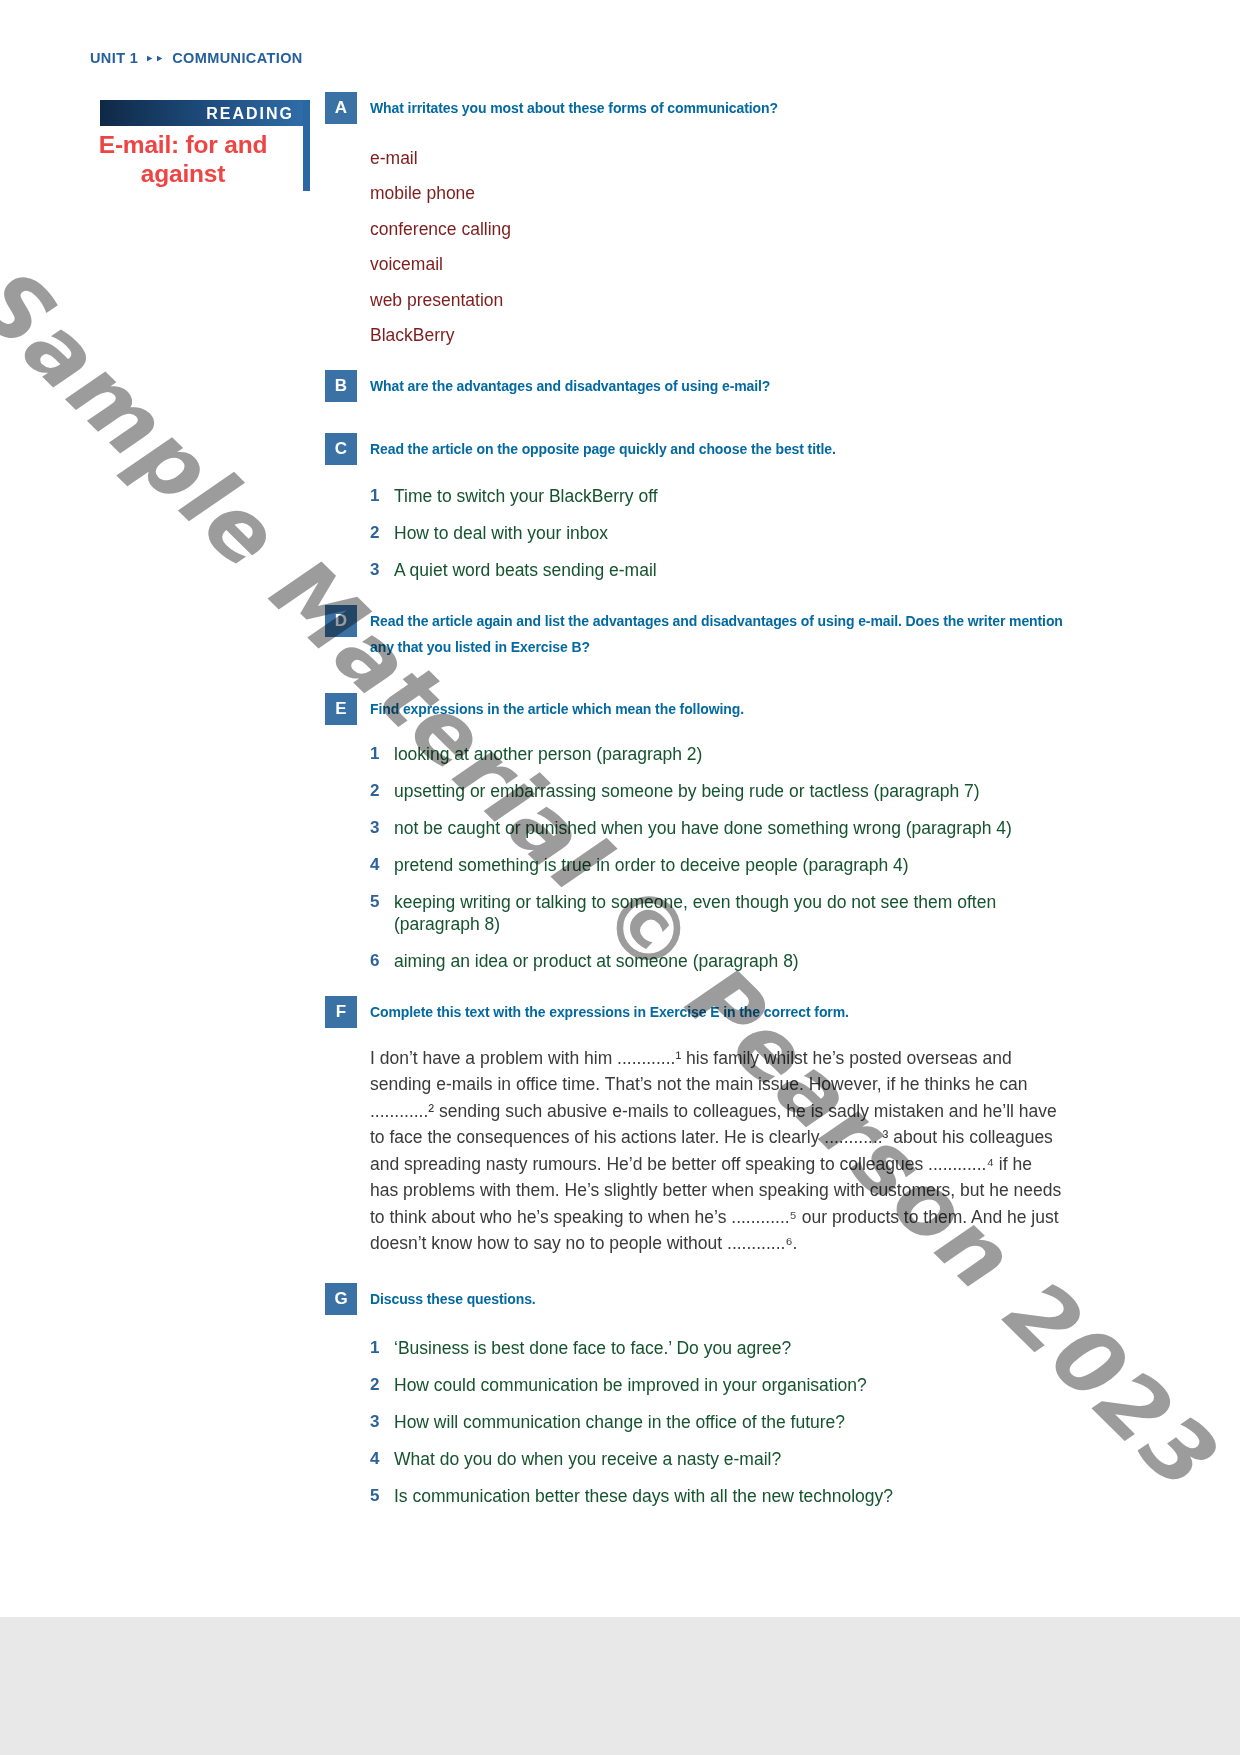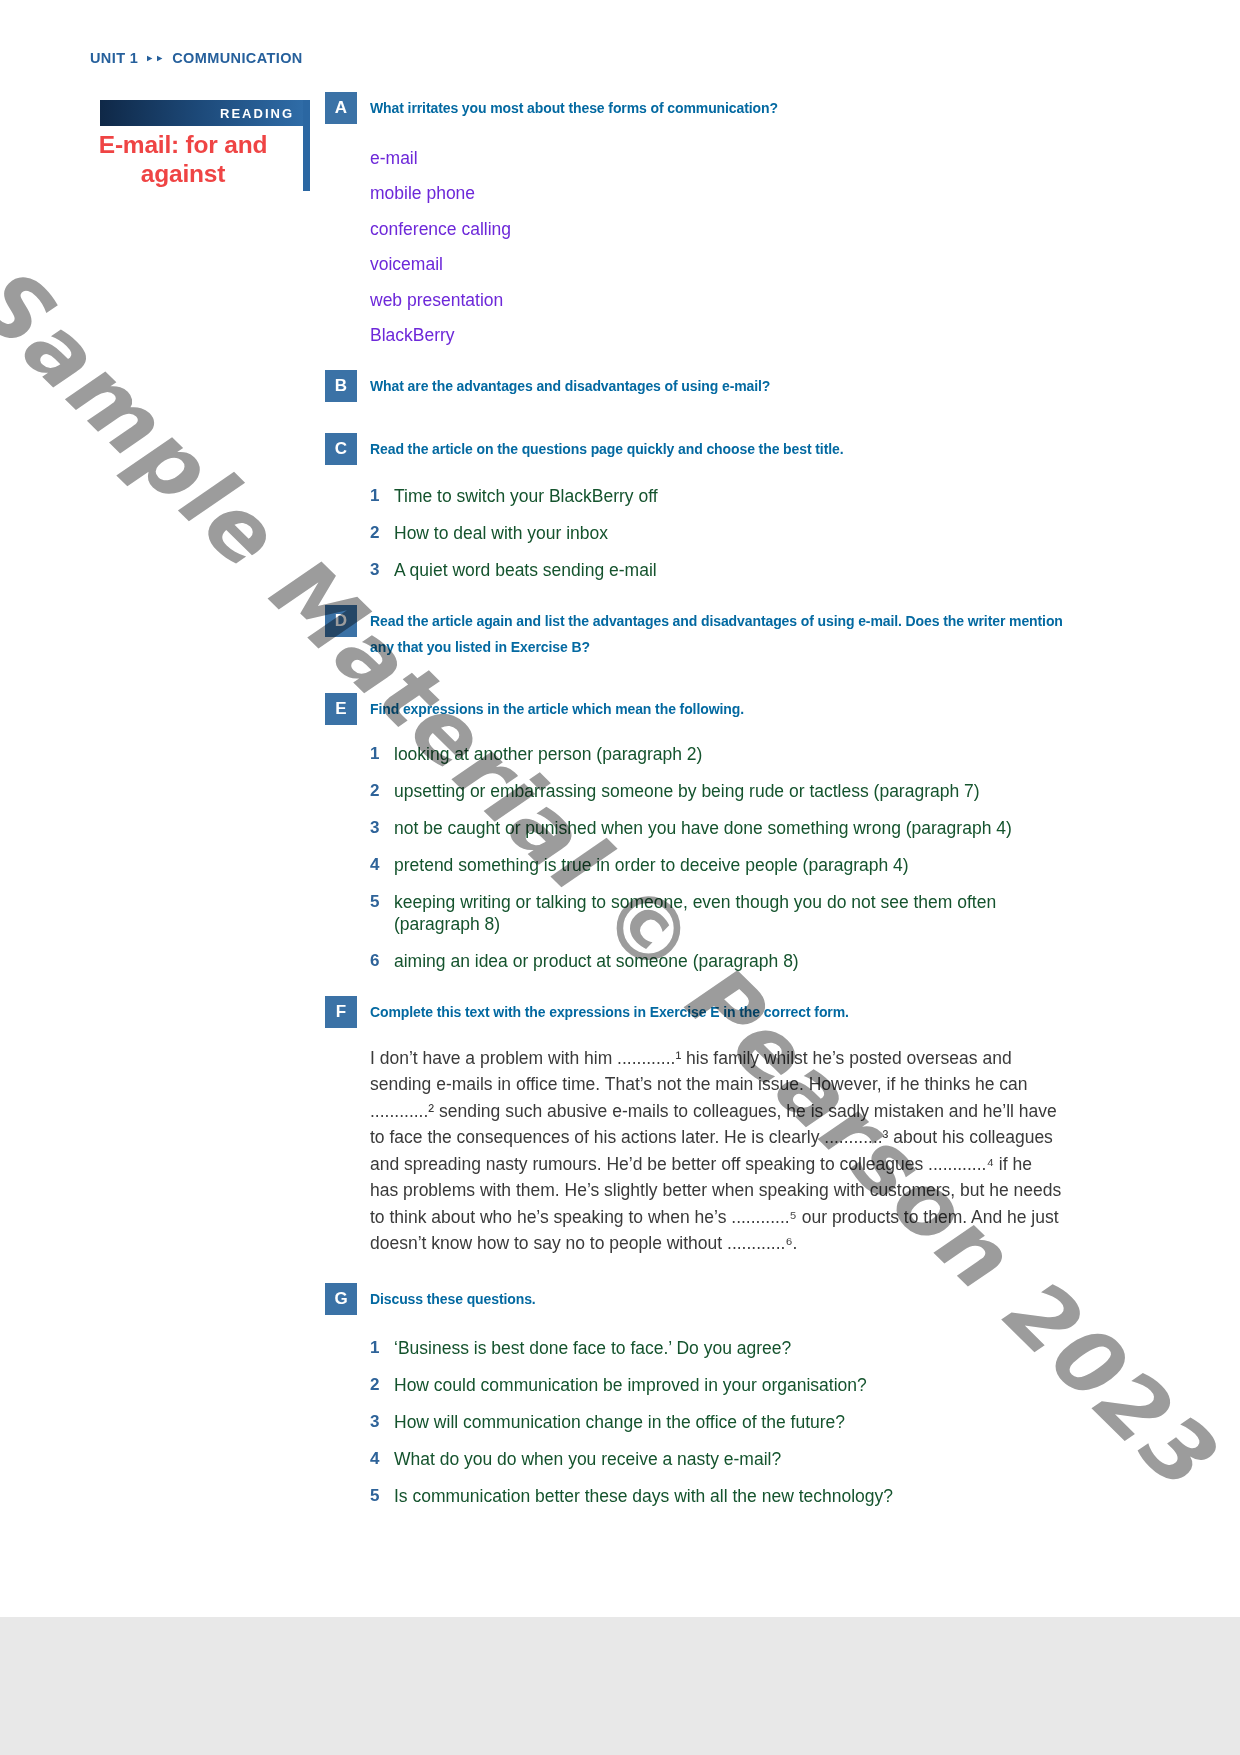--- a/index.html
+++ b/index.html
@@ -10,21 +10,21 @@
     font-family:"Liberation Sans", sans-serif;
   }
   .unit-header {
     position:absolute; left:90px; top:50px;
     color:#26609c; font-weight:bold; font-size:14.5px; letter-spacing:0.4px;
   }
   .unit-sep { font-size:9px; vertical-align:2px; margin:0 7px; letter-spacing:1px; }
   .reading-banner {
     position:absolute; left:100px; top:100px; width:203px; height:26px;
     background:linear-gradient(90deg,#0f2847 0%,#1d4a7a 50%,#2f6ca7 100%);
-    color:#ffffff; font-weight:bold; font-size:13px; letter-spacing:2px;
+    color:#ffffff; font-weight:bold; font-size:16px; letter-spacing:2px;
     text-align:right; line-height:27px; padding-right:9px;
   }
   .section-title {
     position:absolute; left:63px; top:130px; width:240px; text-align:center;
     font-weight:bold; font-size:24.5px; line-height:29px; color:#ef4444;
     letter-spacing:-0.2px;
   }
   .title-bar {
     position:absolute; left:303px; top:100px; width:7px; height:91px;
     background:#2b67a2;
@@ -34,21 +34,21 @@
     width:32px; height:32px; background:#3b72a6; color:#fff;
     font-weight:bold; font-size:17px; display:flex; align-items:center;
     justify-content:center; flex:none; margin-right:13px; margin-top:-4px;
   }
   .excontent { width:700px; }
   .exheading {
     font-size:14px; font-weight:bold; color:#0369a1; line-height:25.5px;
     letter-spacing:-0.1px;
   }
   .plainlist { list-style:none; margin-top:26px; }
-  .plainlist li { font-size:17.5px; color:#6d28d9; line-height:21px; margin-bottom:14.5px; }
+  .plainlist li { font-size:17.5px; color:#7f1d1d; line-height:21px; margin-bottom:14.5px; }
   .numlist { margin-top:22px; }
   .numlist.tight { margin-top:20px; }
   .numlist.loose { margin-top:24px; }
   .numrow { display:flex; margin-bottom:15px; max-width:662px; }
   .num { color:#2e6399; font-weight:bold; font-size:17px; width:24px; flex:none; line-height:22px; }
   .numtext { font-size:17.5px; color:#14532d; line-height:22px; }
   .fpara {
     margin-top:19px; font-size:17.5px; line-height:26.5px; color:#3a3a3a;
     width:692px;
   }
@@ -95,21 +95,21 @@
   <section class="exercise" style="top:374px">
     <div class="exbox">B</div>
     <div class="excontent">
       <div class="exheading">What are the advantages and disadvantages of using e-mail?</div>
     </div>
   </section>
 
   <section class="exercise" style="top:437px">
     <div class="exbox">C</div>
     <div class="excontent">
-      <div class="exheading">Read the article on the questions page quickly and choose the best title.</div>
+      <div class="exheading">Read the article on the opposite page quickly and choose the best title.</div>
       <div class="numlist">
         <div class="numrow">
           <span class="num">1</span>
           <span class="numtext">Time to switch your BlackBerry off</span>
         </div>
         <div class="numrow">
           <span class="num">2</span>
           <span class="numtext">How to deal with your inbox</span>
         </div>
         <div class="numrow">

